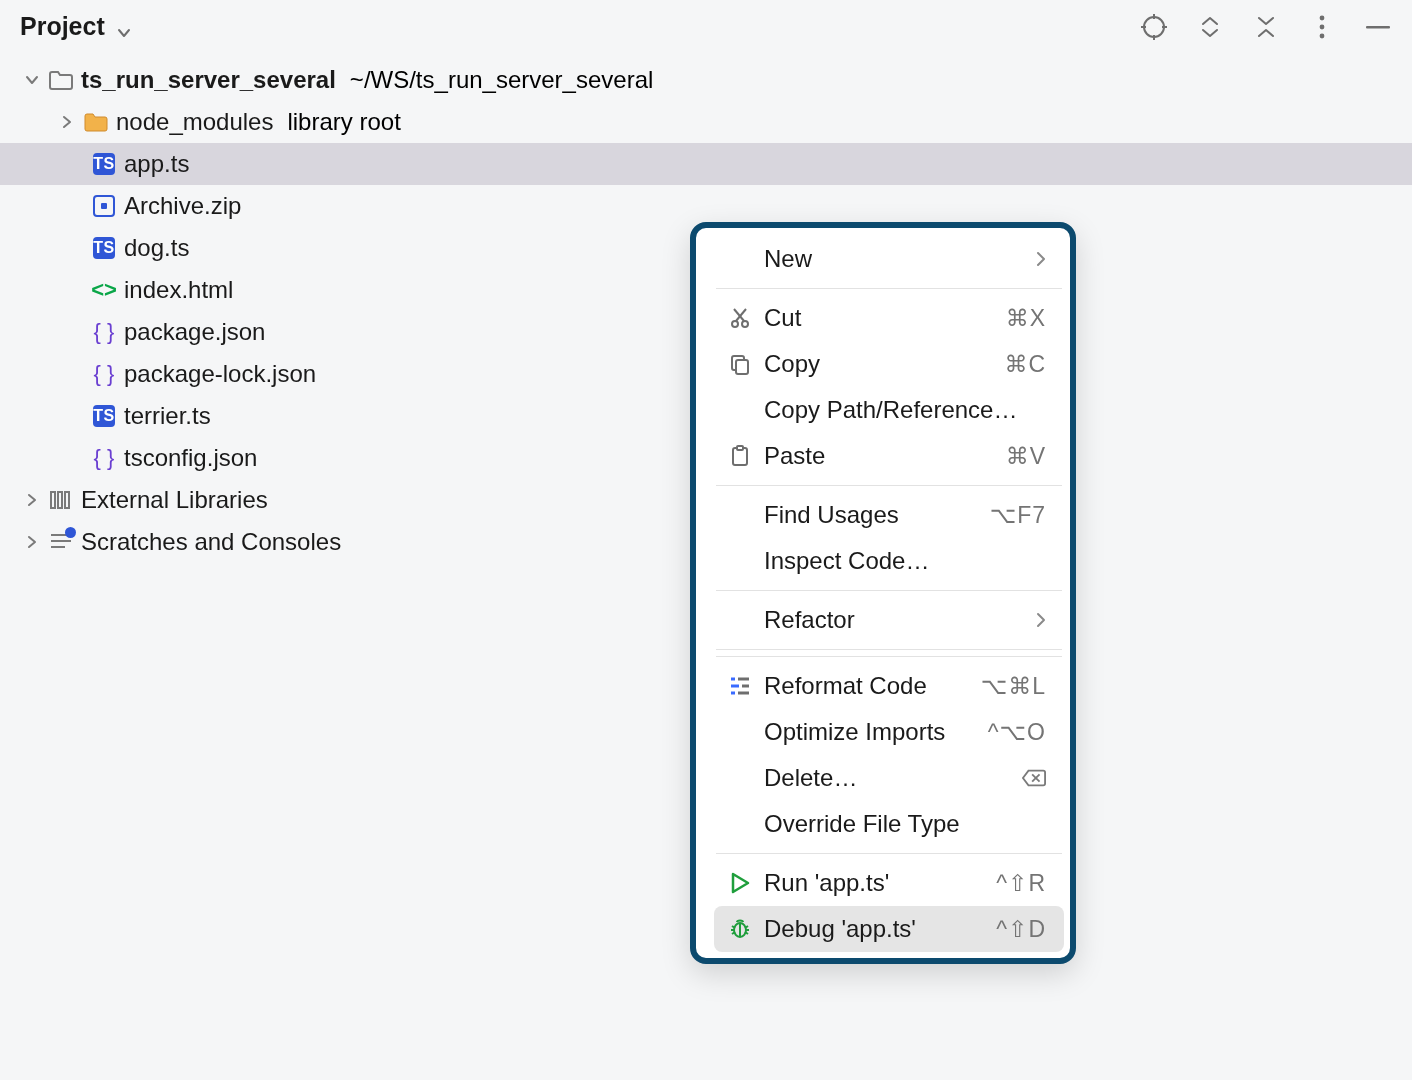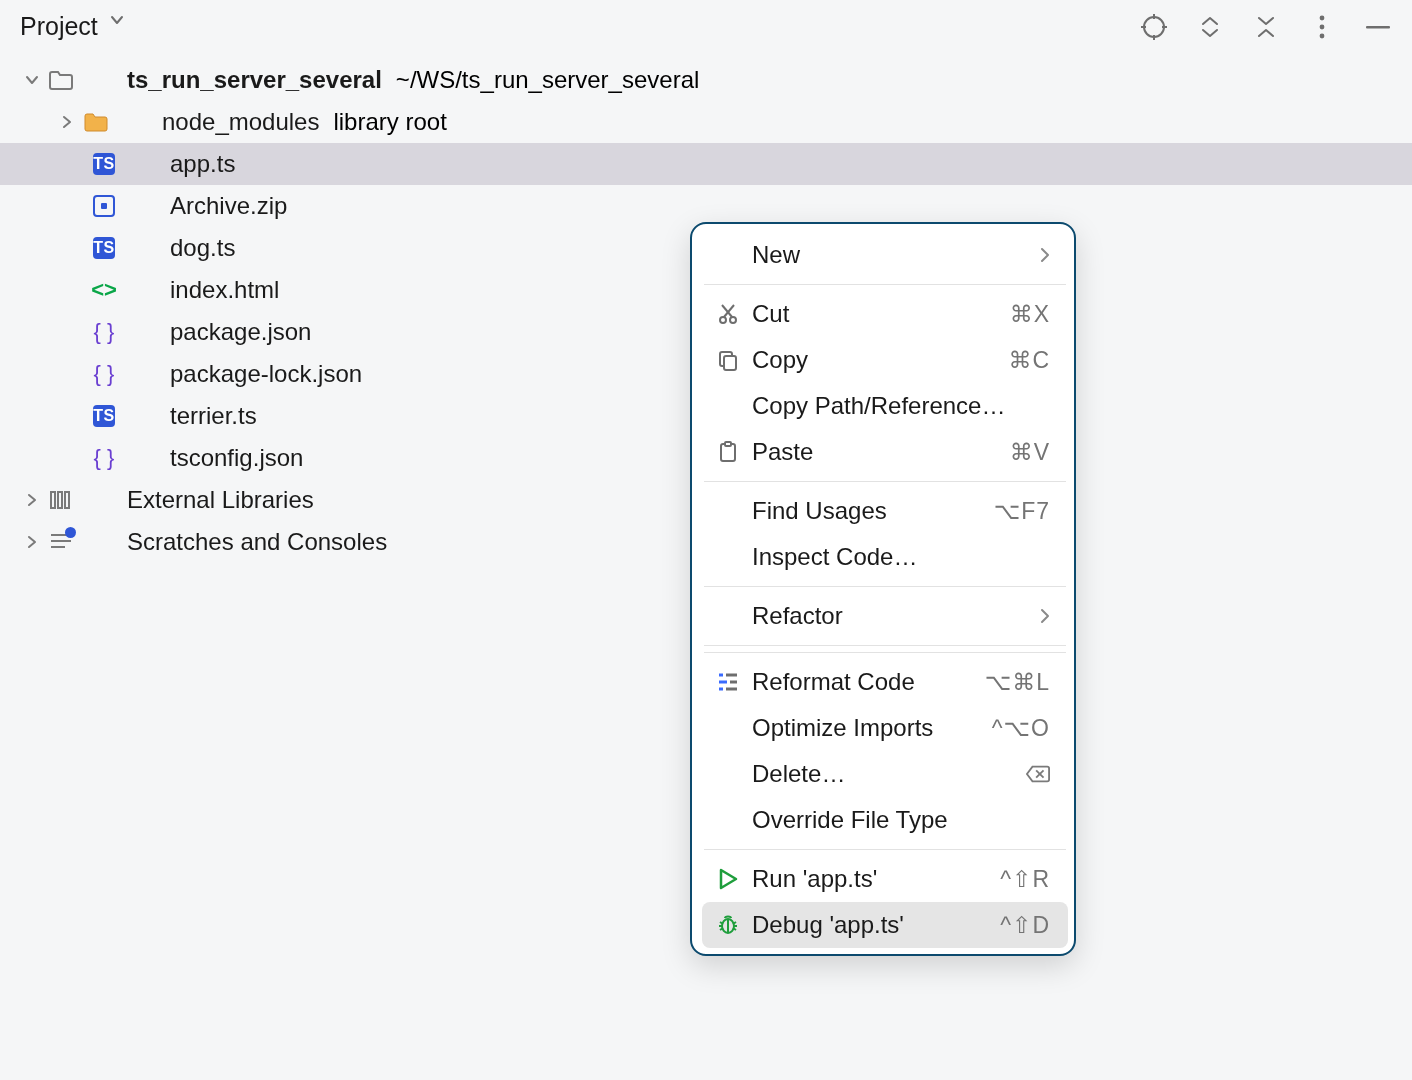--- a/index.html
+++ b/index.html
@@ -22,23 +22,23 @@
 
   
   .header {
     display: flex;
     align-items: center;
     justify-content: space-between;
     padding: 12px 20px 18px 20px;
   }
   .header-left {
     display: flex;
-    align-items: flex-start;
+    align-items: flex-end;
     gap: 10px;
-    font-weight: 400;
+    font-weight: 700;
     font-size: 25px;
   }
   .header-icons {
     display: flex;
     align-items: center;
     gap: 28px;
   }
   .hicon {
     width: 28px;
     height: 28px;
@@ -79,21 +79,20 @@
   .ficon {
     width: 24px;
     height: 24px;
     flex-shrink: 0;
     display:flex;
     align-items:center;
     justify-content:center;
   }
   .label {
     font-size: 24px;
-    margin-left: 46px;
   }
   .bold { font-weight: 700; }
   .gray { color: #000000; margin-left: 6px; font-weight:400;}
 
   
   .ts-badge {
     width: 22px; height: 22px;
     background: #2f56d6;
     border-radius: 4px;
     color: #fff;
@@ -118,24 +117,24 @@
     color:#6a3fd1;font-size:22px;font-weight:500;
   }
 
   
   .ctx {
     position: absolute;
     top: 163px;
     left: 690px;
     width: 386px;
     background: #ffffff;
-    border: 2px solid #0c4a6e;
+    border: 6px solid #0c4a6e;
     border-radius: 16px;
     box-shadow: 0 10px 30px rgba(0,0,0,.15);
-    padding: 8px 0 6px 4px;
+    padding: 8px 0 6px 12px;
     font-size: 24px;
   }
   .ctx-item {
     display: flex;
     align-items: center;
     height: 46px;
     padding: 0 18px 0 14px;
     gap: 12px;
     margin: 0 6px;
     border-radius: 8px;

